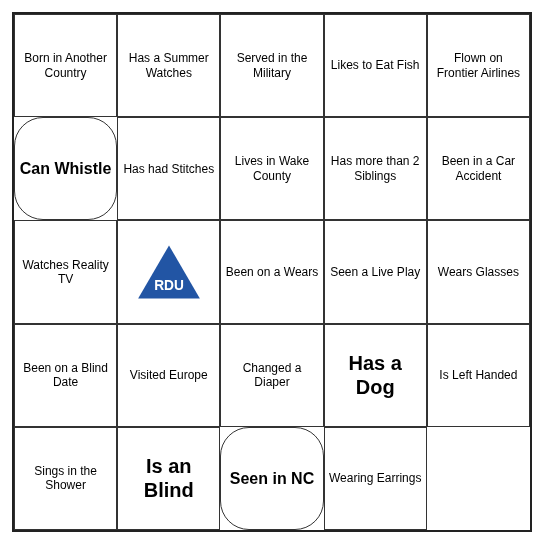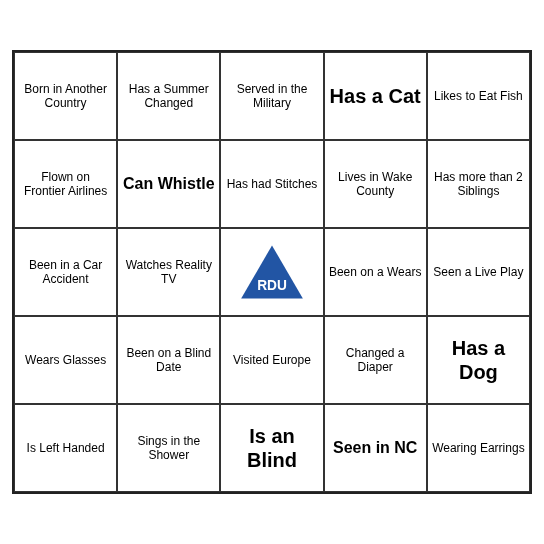--- a/index.html
+++ b/index.html
@@ -8,21 +8,21 @@
       height: 544px;
       display: flex;
       align-items: center;
       justify-content: center;
       background: #fff;
       font-family: Arial, sans-serif;
     }
     .bingo-board {
       border: 2px solid #222;
       width: 520px;
-      height: 444px;
+      height: 520px;
       display: grid;
       grid-template-columns: repeat(5, 1fr);
       grid-template-rows: repeat(5, 1fr);
     }
     .cell {
       border: 1px solid #333;
       display: flex;
       align-items: center;
       justify-content: center;
       text-align: center;
@@ -31,37 +31,37 @@
       line-height: 1.2;
       overflow: hidden;
     }
     .cell.large-text {
       font-size: 20px;
       font-weight: bold;
     }
     .cell.medium-large {
       font-size: 16px;
       font-weight: bold;
+      border-radius: 29px;
     }
     .cell.rdu {
       padding: 4px;
     }
     svg.rdu-svg {
       width: 70px;
       height: 60px;
     }
   </style>
 </head>
 <body>
 
 <div class="bingo-board">
 <div class="cell">Born in Another Country</div>
-    <div class="cell">Has a Summer Changed</div>
+    <div class="cell">Has a Summer Watches</div>
     <div class="cell">Served in the Military</div>
-    <div class="cell large-text">Has a Cat</div>
     <div class="cell">Likes to Eat Fish</div>
     <div class="cell">Flown on Frontier Airlines</div>
     <div class="cell medium-large">Can Whistle</div>
     <div class="cell">Has had Stitches</div>
     <div class="cell">Lives in Wake County</div>
     <div class="cell">Has more than 2 Siblings</div>
     <div class="cell">Been in a Car Accident</div>
     <div class="cell">Watches Reality TV</div>
     <div class="cell rdu">
       <svg class="rdu-svg" viewBox="0 0 80 70" xmlns="http://www.w3.org/2000/svg">

